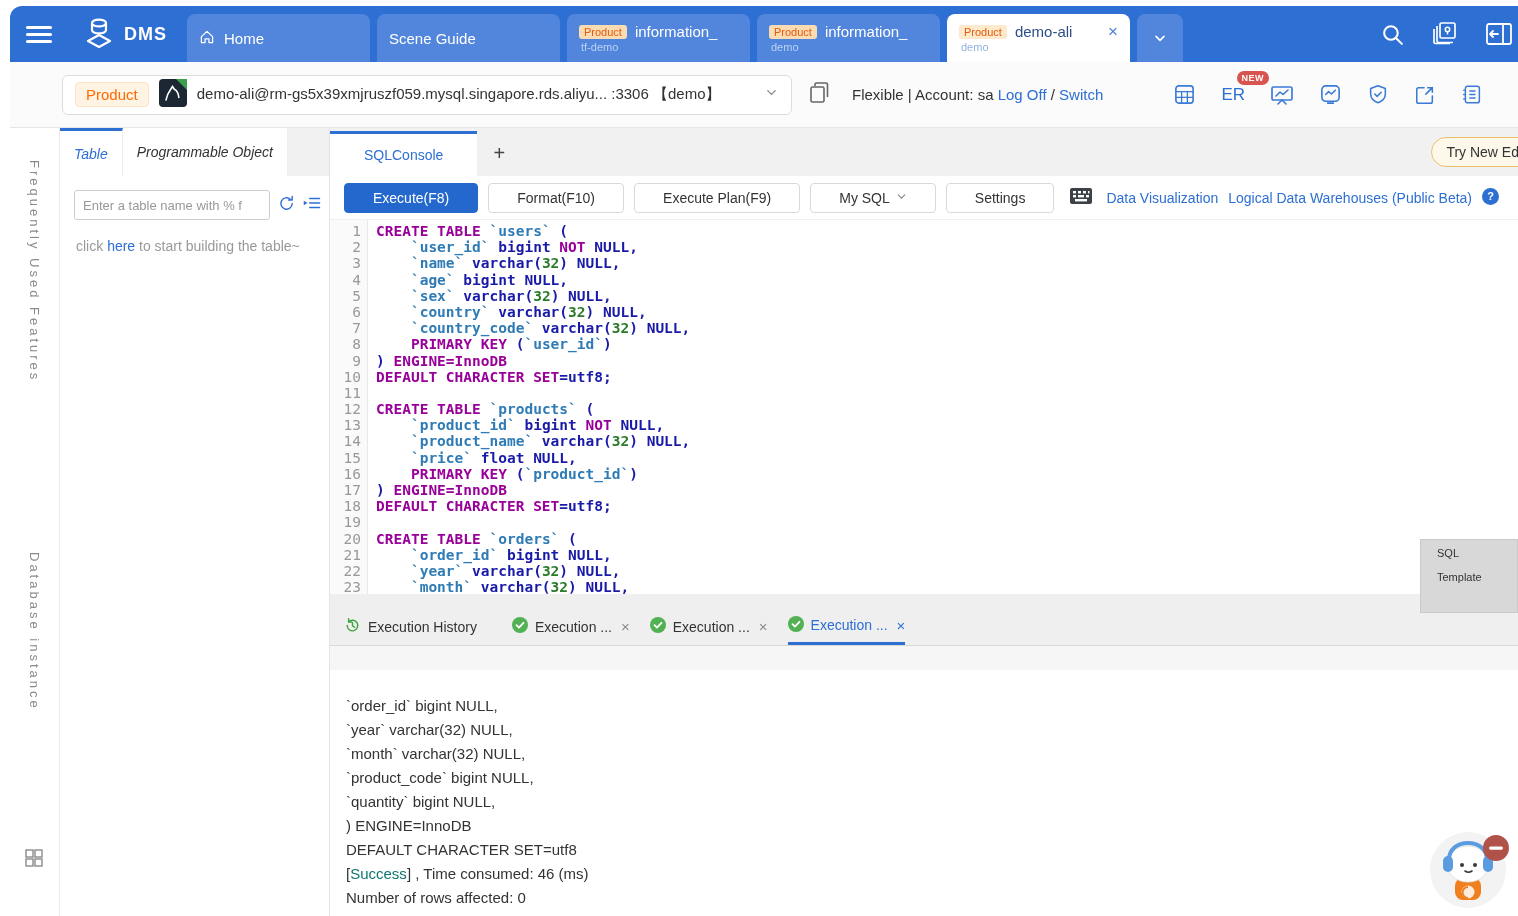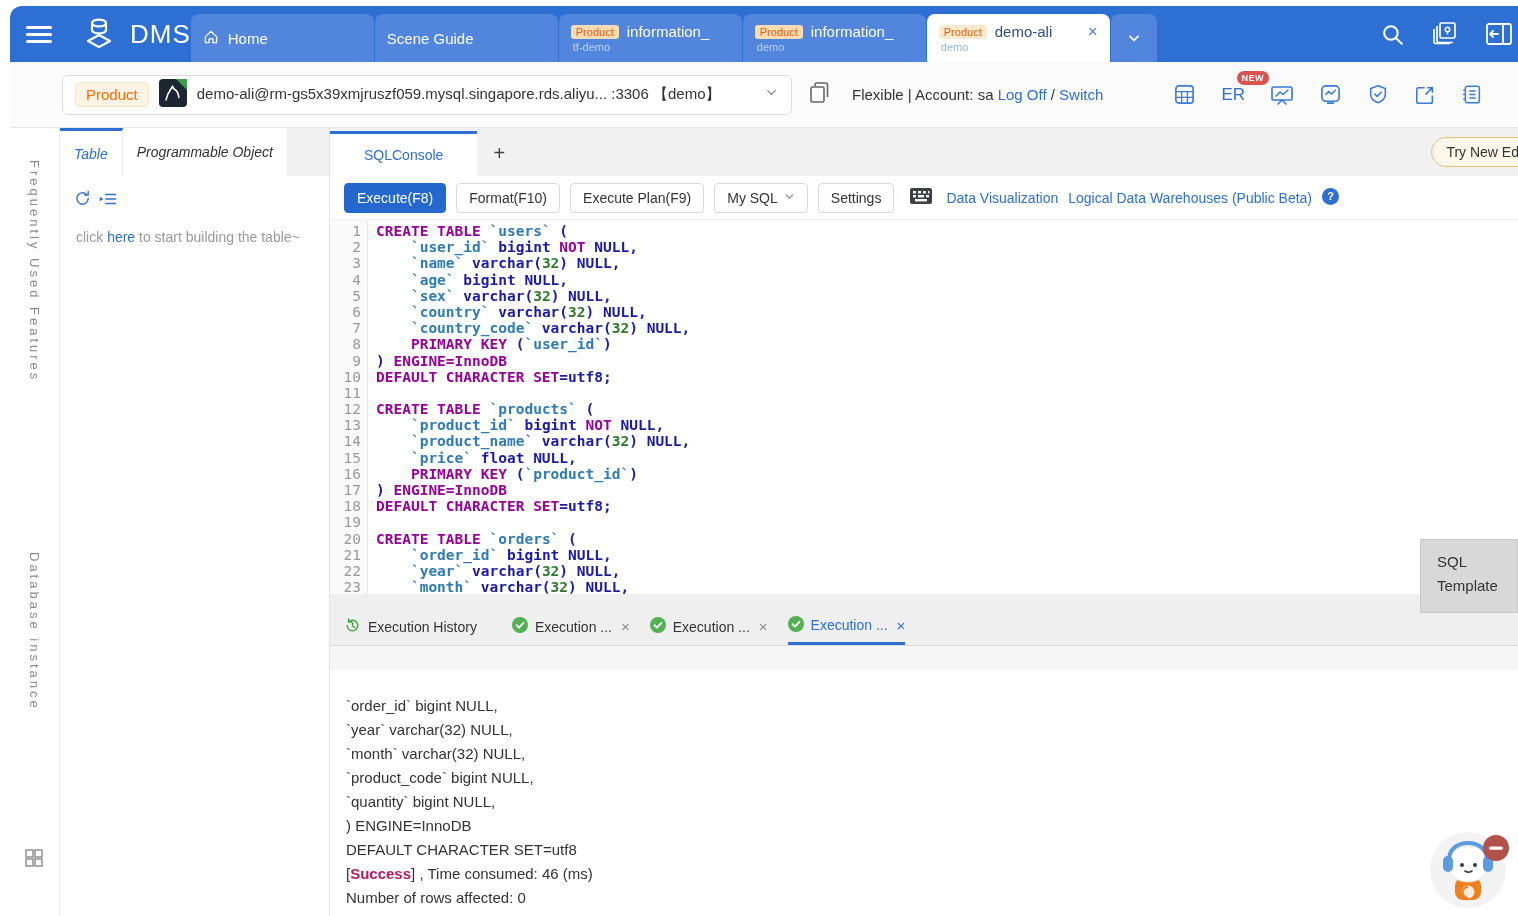--- a/index.html
+++ b/index.html
@@ -4,22 +4,22 @@
 <style>
   * { margin:0; padding:0; box-sizing:border-box; }
   html,body { width:1518px; height:916px; background:#fff; font-family:"Liberation Sans", sans-serif; overflow:hidden; }
   .window { position:absolute; left:10px; top:6px; width:1508px; height:910px; background:#fff; border-top-left-radius:12px; overflow:hidden; }
 
   
   .topbar { position:relative; height:56px; background:#2e6fd3; display:flex; align-items:flex-end; overflow:hidden; }
   .hamburger { align-self:center; margin:0 0 0 16px; width:26px; cursor:pointer; }
   .hamburger span { display:block; height:3px; background:#fff; border-radius:2px; margin:4px 0; }
   .brand { align-self:center; display:flex; align-items:center; margin-left:30px; color:#fff; }
-  .brand-name { font-size:26px; letter-spacing:1px; margin-left:14px; font-weight:400; }
-  .tabs { display:flex; align-items:flex-end; gap:1px; height:100%; }
+  .brand-name { font-size:18px; letter-spacing:1px; margin-left:8px; font-weight:700; }
+  .tabs { display:flex; align-items:flex-end; margin-left:20px; gap:7px; height:100%; }
   .tab { width:183px; height:48px; background:#5186dc; border-radius:8px 8px 0 0; color:#fff; font-size:15px; display:flex; align-items:center; padding:0 12px; cursor:pointer; }
   .tab.twoline { flex-direction:column; align-items:flex-start; justify-content:center; gap:1px; }
   .tab .trow { display:flex; align-items:center; gap:8px; width:100%; }
   .tab .sub { font-size:11px; color:#bcd2f2; padding-left:2px; }
   .tab.active { background:#fff; color:#2c4f88; }
   .tab.active .sub { color:#8fb3e0; }
   .pbadge { font-size:11px; color:#e8590c; background:#f9dcb2; border-radius:3px; padding:1px 5px; white-space:nowrap; }
   .tab.active .pbadge { background:#fdeacc; }
   .tab-close { margin-left:auto; color:#4a7fd6; font-size:17px; line-height:1; cursor:pointer; }
   .tab-chevron { width:46px; height:48px; background:#5186dc; border-radius:8px 8px 0 0; display:flex; align-items:center; justify-content:center; cursor:pointer; }
@@ -58,21 +58,21 @@
   .lp-hint { padding:14px 20px 0 16px; font-size:14px; color:#999; line-height:24px; }
   .lp-hint b { color:#2d6fd2; font-weight:normal; cursor:pointer; }
 
   .console { flex:1; display:flex; flex-direction:column; position:relative; min-width:0; }
   .sql-tabrow { position:relative; height:48px; background:#f1f1f1; display:flex; align-items:flex-end; overflow:hidden; }
   .sql-tab { height:45px; background:#fff; border-top:3px solid #2d6fd2; color:#2d6fd2; font-size:14px; display:flex; align-items:center; padding:0 34px; cursor:pointer; }
   .sql-add { width:44px; height:45px; display:flex; align-items:center; justify-content:center; font-size:20px; color:#444; cursor:pointer; }
   .try-new { position:absolute; right:-16px; top:9px; background:#fdf8ea; border:1px solid #ebc06a; border-radius:16px; padding:6px 14px; font-size:14px; color:#333; white-space:nowrap; cursor:pointer; }
 
   .toolbar { height:44px; background:#fff; display:flex; align-items:center; gap:10px; padding-left:14px; border-bottom:1px solid #f0f0f0; }
-  .btn { height:30px; border:1px solid #d9d9d9; border-radius:4px; background:#fff; font-size:14px; color:#333; padding:0 12px; display:flex; align-items:center; gap:6px; cursor:pointer; font-family:"Liberation Sans", sans-serif; }
+  .btn { height:30px; border:1px solid #d9d9d9; border-radius:4px; background:#fff; font-size:14px; color:#333; padding:0 28px; display:flex; align-items:center; gap:6px; cursor:pointer; font-family:"Liberation Sans", sans-serif; }
   .btn.primary { background:#2468cd; border-color:#2468cd; color:#fff; }
   .chev { color:#888; font-size:11px; }
   .kbd-icon { margin-left:6px; cursor:pointer; }
   .tb-links { display:flex; align-items:center; gap:10px; font-size:14px; color:#2d6fd2; margin-left:4px; }
   .tb-links span { cursor:pointer; }
 
   .editor { height:374px; background:#fff; display:flex; overflow:hidden; font-family:"DejaVu Sans Mono", monospace; font-size:14.5px; font-weight:700; }
   .gutter { width:38px; padding:3px 6px 0 0; text-align:right; color:#999; background:#fafafa; border-right:1px solid #e8e8e8; font-weight:400; }
   .codelines { padding:3px 0 0 8px; flex:1; overflow:hidden; }
   .code-line, .gut-line { height:16.2px; line-height:16.2px; white-space:pre; }
@@ -85,23 +85,23 @@
   .exec-tabs { height:38px; background:#efefef; border-bottom:1px solid #d9d9d9; display:flex; align-items:stretch; padding-left:14px; font-size:14px; color:#333; }
   .exec-hist { display:flex; align-items:center; gap:7px; margin-right:35px; cursor:pointer; }
   .exec-tab { display:flex; align-items:center; gap:7px; margin-right:20px; cursor:pointer; }
   .exec-tab .x { color:#8a8a8a; font-size:15px; margin-left:2px; }
   .exec-tab.active { color:#2d6fd2; border-bottom:3px solid #2d6fd2; }
   .exec-tab.active .x { color:#2d6fd2; }
   .exec-gap { height:24px; background:#f6f6f6; }
 
   .results { flex:1; background:#fff; padding:24px 0 0 16px; font-size:15px; color:#333; overflow:hidden; }
   .res-line { height:24px; line-height:24px; white-space:pre; }
-  .res-success { color:#be185d; font-weight:bold; }
-
-  .sql-template { position:absolute; right:0; top:533px; width:98px; height:74px; background:#d8d8d8; border:1px solid #c9c9c9; padding:10px 0 0 16px; font-size:15px; color:#333; line-height:24px; z-index:5; cursor:pointer; }
+  .res-success { color:#0f766e; font-weight:normal; }
+
+  .sql-template { position:absolute; right:0; top:533px; width:98px; height:74px; background:#d8d8d8; border:1px solid #c9c9c9; padding:1px 0 0 16px; font-size:11px; color:#333; line-height:24px; z-index:5; cursor:pointer; }
 
   .robot { position:absolute; right:4px; bottom:2px; z-index:6; cursor:pointer; }
 </style>
 </head>
 <body>
 
 <div class="window">
 
   <div class="topbar">
     <div class="hamburger">
@@ -290,20 +290,21 @@
     <div class="leftpanel">
       <div class="lp-tabs">
         <div class="lp-tab active">
           <span>Table</span>
         </div>
         <div class="lp-tab">
           <span>Programmable Object</span>
         </div>
       </div>
       <div class="lp-search-row">
+        <input class="lp-input" placeholder="Enter a table name with % f" style="">
         <span class="lp-iconbtn">
           <svg width="17" height="17" viewBox="0 0 24 24" fill="none">
             <path d="M20 12a8 8 0 1 1-2.6-5.9" stroke="currentColor" stroke-width="2" stroke-linecap="round"></path>
             <path d="M20 2v5h-5" stroke="currentColor" stroke-width="2" stroke-linecap="round" stroke-linejoin="round"></path>
           </svg>
         </span>
         <span class="lp-iconbtn">
           <svg width="18" height="16" viewBox="0 0 24 20" fill="none">
             <path d="M9 4h13M9 10h13M9 16h13" stroke="currentColor" stroke-width="2" stroke-linecap="round"></path>
             <path d="M6 10 1 13V7z" fill="currentColor"></path>

